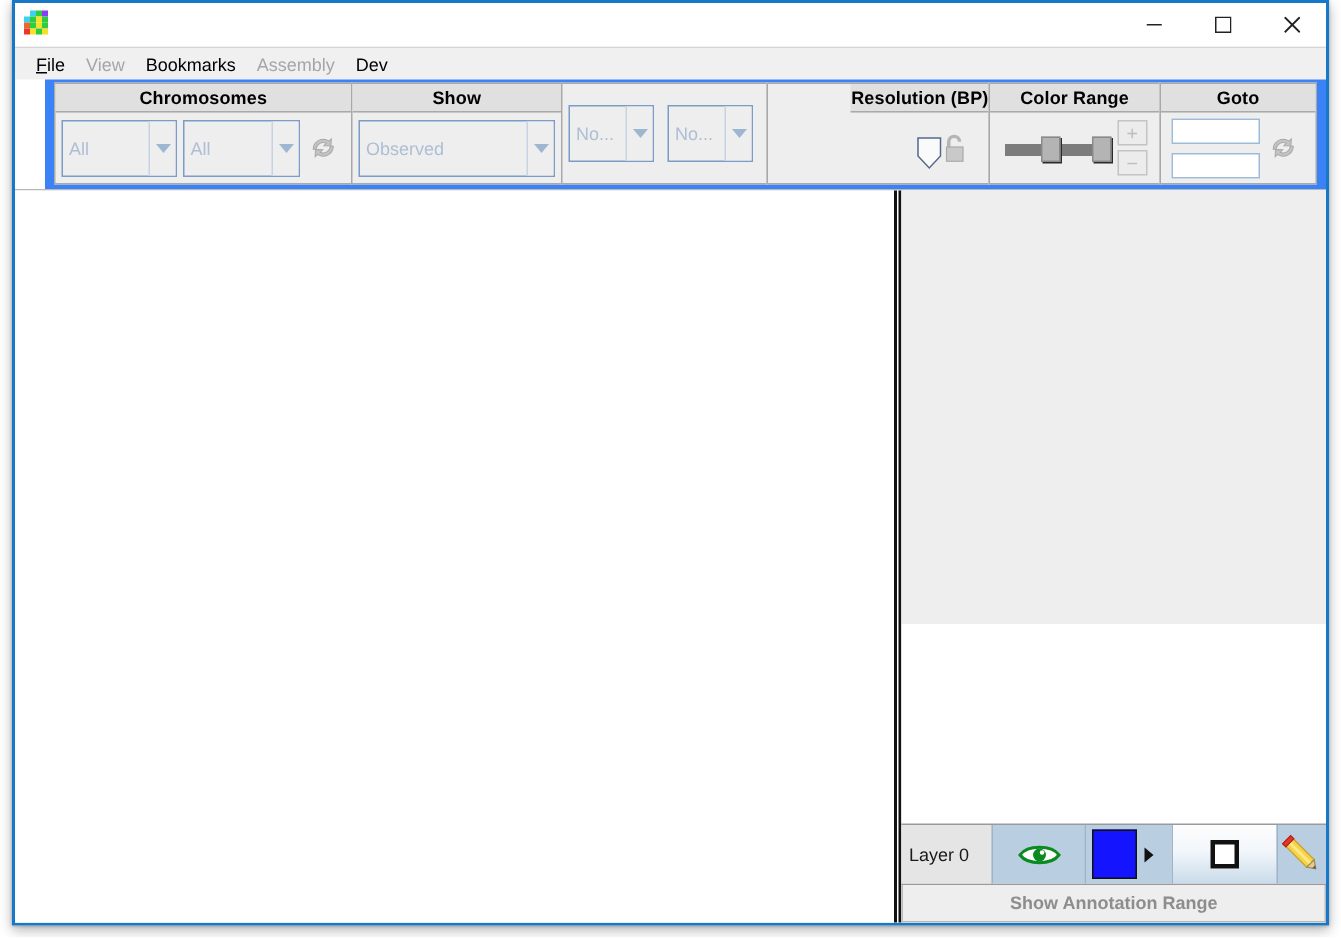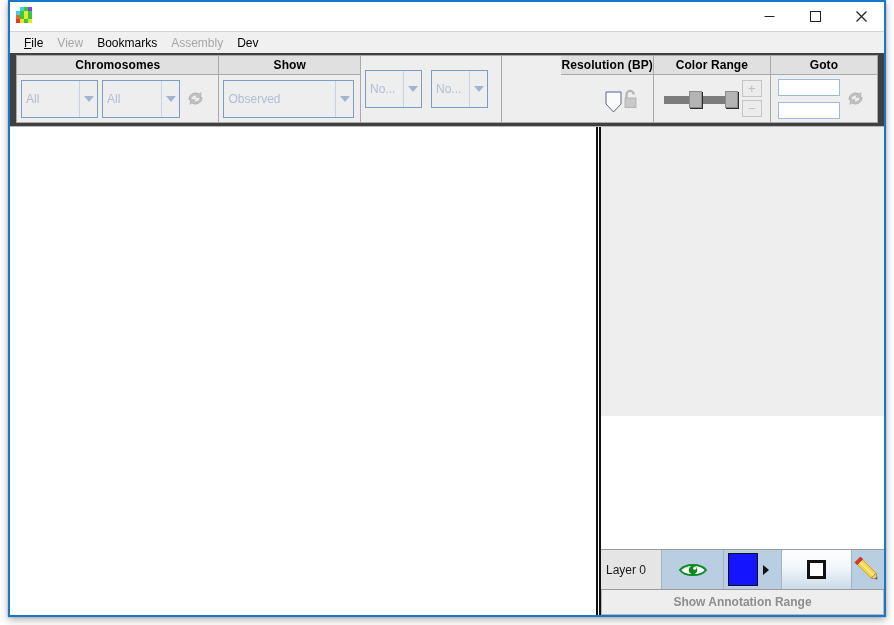--- a/index.html
+++ b/index.html
@@ -80,24 +80,25 @@
     white-space: nowrap;
     font-size: 12px;
   }
   .menu-item.disabled { color: #a6a6a6; }
   .menu-item .mnem { text-decoration: underline; }
 
   
   .toolbar {
     flex: 0 0 auto;
     height: 73px;
-    background: #404040;
+    background: #3b82f6;
     display: flex;
     padding: 2px 6px 3px 6px;
     box-sizing: border-box;
+    margin-left: 20px;
   }
   .tgroup {
     border: 1px solid #a9a9a9;
     box-sizing: border-box;
     display: flex;
     flex-direction: column;
     background: #eeeeee;
     margin-right: -1px;
   }
   .tgroup-title {

